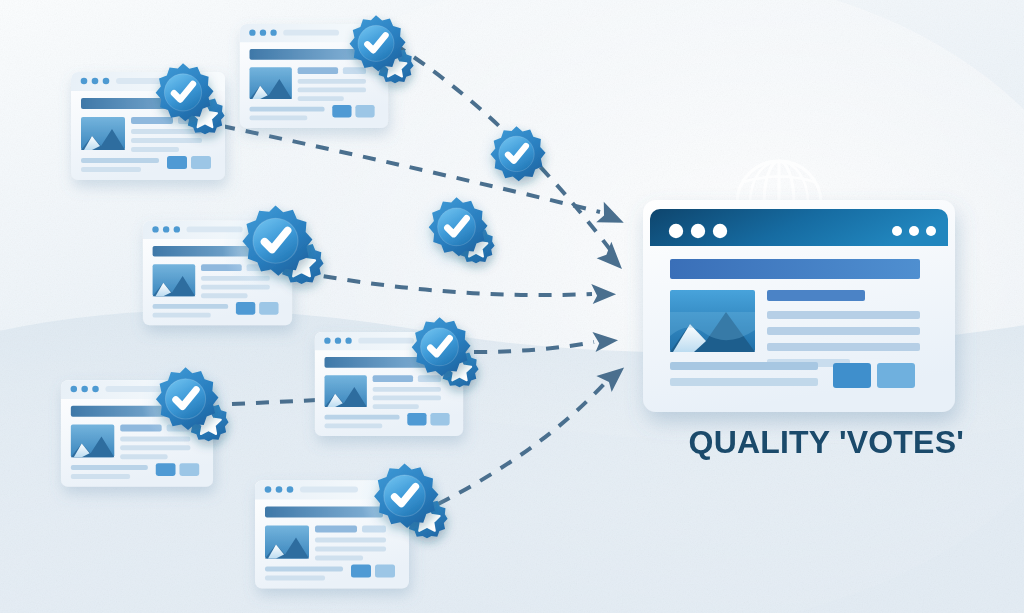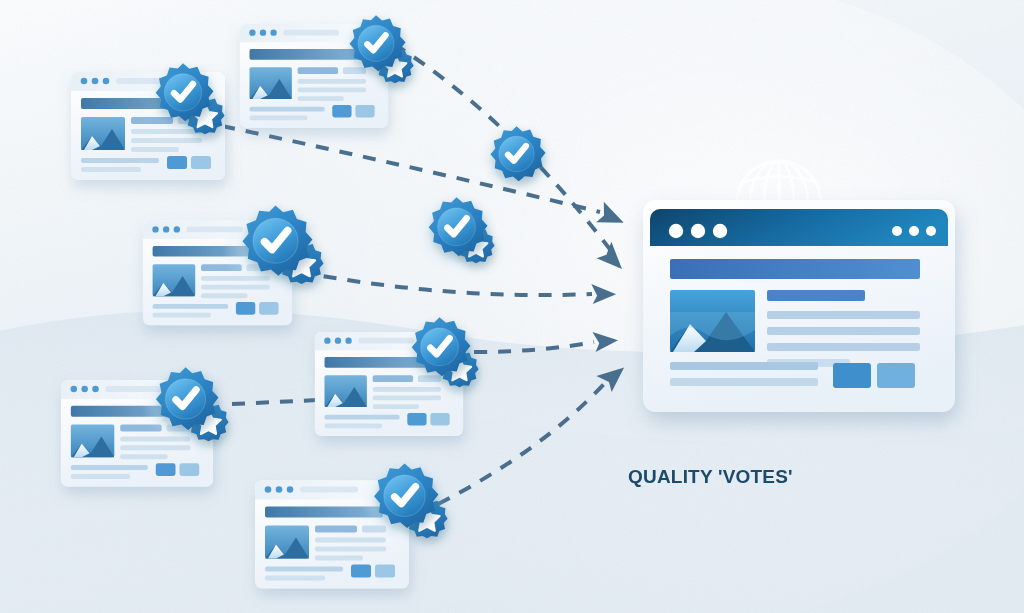--- a/index.html
+++ b/index.html
@@ -11,28 +11,27 @@
   }
   #stage { position:absolute; inset:0; width:1024px; height:613px; }
   #bg { position:absolute; inset:0; }
   #arrows { position:absolute; inset:0; }
   #nodes { position:absolute; inset:0; }
 
   #hero-title {
     position:absolute;
     left:628px; top:424px;
     width:336px;
-    text-align:left;
-    font-size:19px;
+    text-align:right;
+    font-size:32px;
     font-weight:bold;
     letter-spacing:0.2px;
     color:#1b4a6b;
     font-family:"Liberation Sans", sans-serif;
     white-space:nowrap;
-    margin-top:42px;
   }
 </style>
 </head>
 <body>
 
 <div id="stage">
 
   <svg id="bg" viewBox="0 0 1024 613">
     <defs>
       <linearGradient id="bgGrad" x1="0" y1="0" x2="0.45" y2="1">

